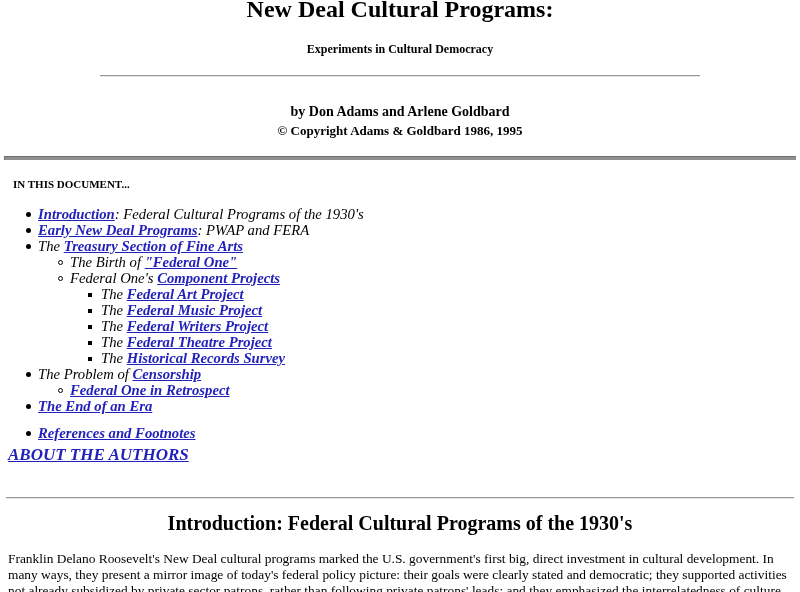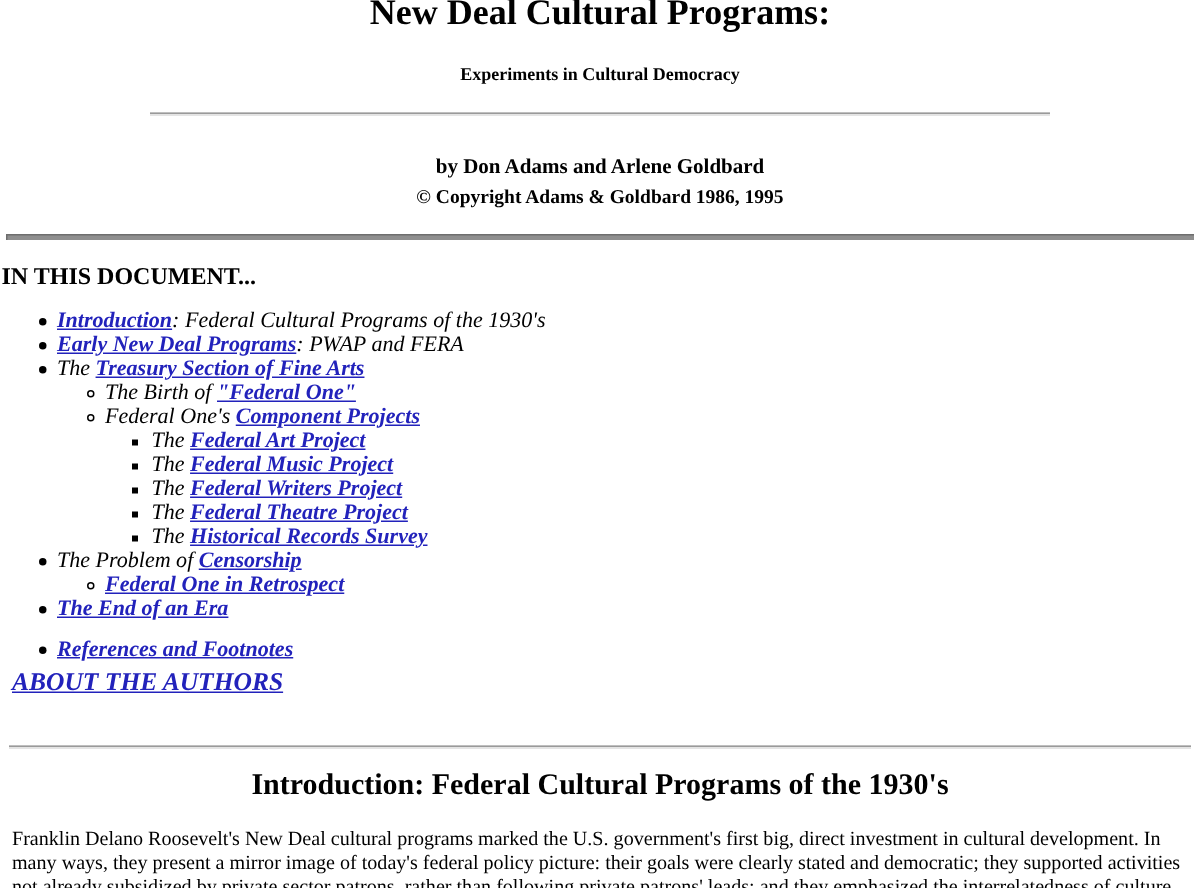--- a/index.html
+++ b/index.html
@@ -17,21 +17,21 @@
     border-top:1px solid #9a9a9a; border-bottom:1px solid #e4e4e4;
     background:#c9c9c9;
   }
   .rule-1 { position:absolute; top:75px; left:100px; width:600px; }
   .byline    { top:91px;  text-align:center; font-size:14px; line-height:17px; font-weight:bold;margin-top:12px; }
   .copyright { top:124px; text-align:center; font-size:13px; line-height:14px; font-weight:bold; }
   .rule-thick {
     position:absolute; top:156px; left:4px; width:792px; height:4px; border:none;
     background:#8f8f8f; border-top:1px solid #6e6e6e; border-left:1px solid #6e6e6e;
   }
-  .toc-heading { top:176px; left:1px; width:auto; font-size:16px; line-height:17px; font-weight:bold; }
+  .toc-heading { top:176px; left:13px; width:auto; font-size:11px; line-height:17px; font-weight:bold; }
 
   .toc-list { position:absolute; top:206px; left:0; width:100%; }
   .toc-row { position:relative; height:16px; line-height:16px; font-size:14.7px; font-style:italic; white-space:nowrap; }
   .toc-row.spaced { margin-top:11px; }
   .bullet { position:absolute; top:6px; width:5px; height:5px; }
   .level1 > .bullet { left:26px; background:#000; border-radius:50%; }
   .level2 > .bullet { left:58px; background:#fff; border:1px solid #000; border-radius:50%; }
   .level3 > .bullet { left:88px; background:#000; top:7px; width:4px; height:4px; }
   .level1 > .txt { margin-left:38px; }
   .level2 > .txt { margin-left:70px; }

